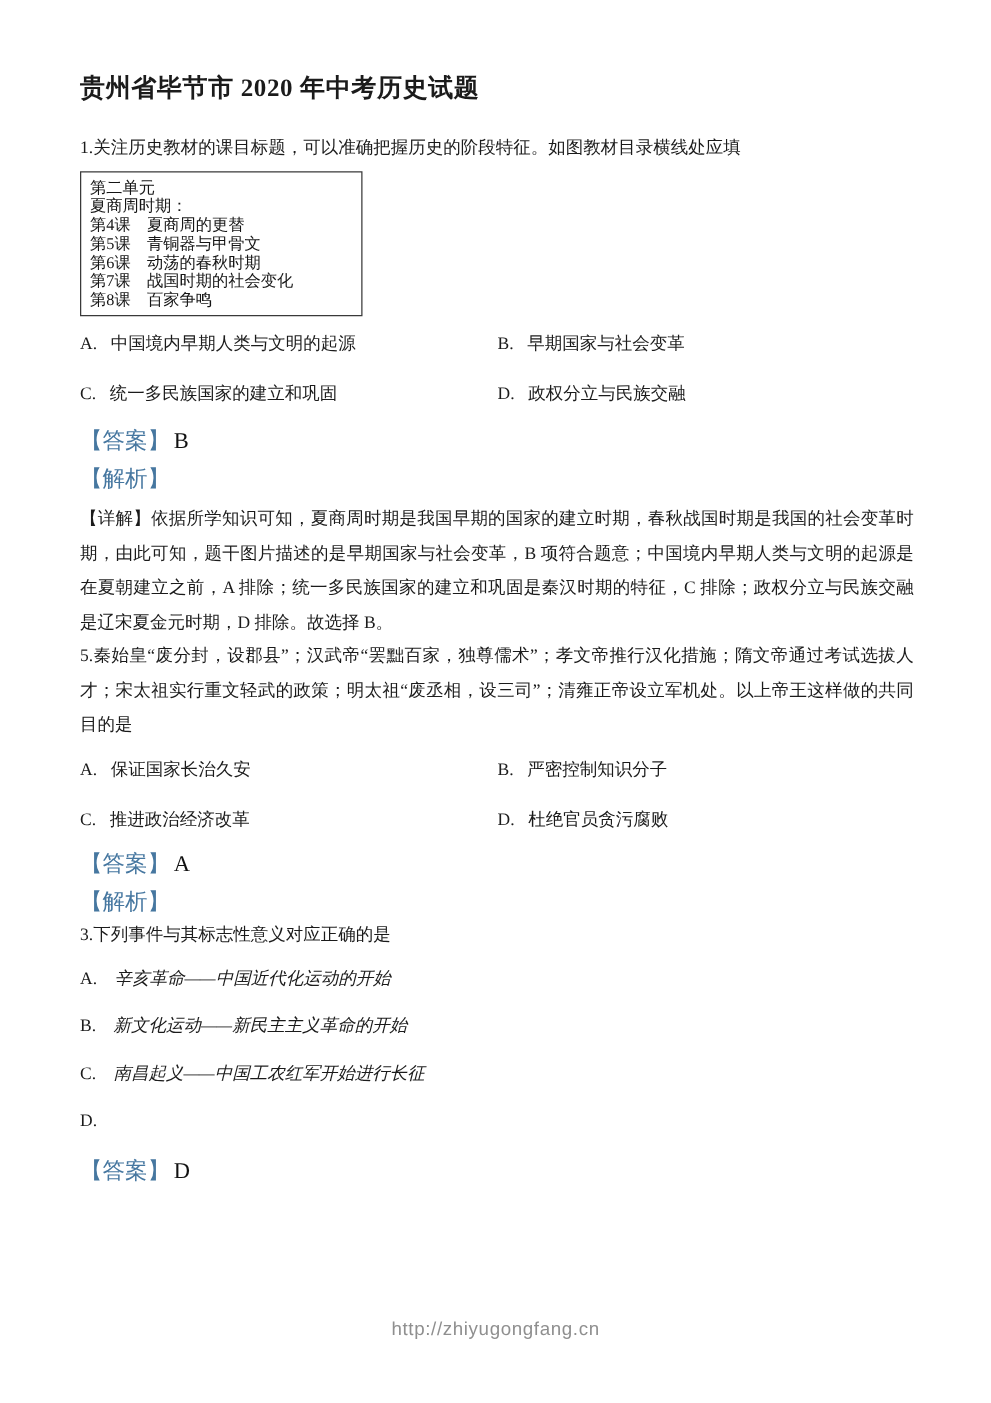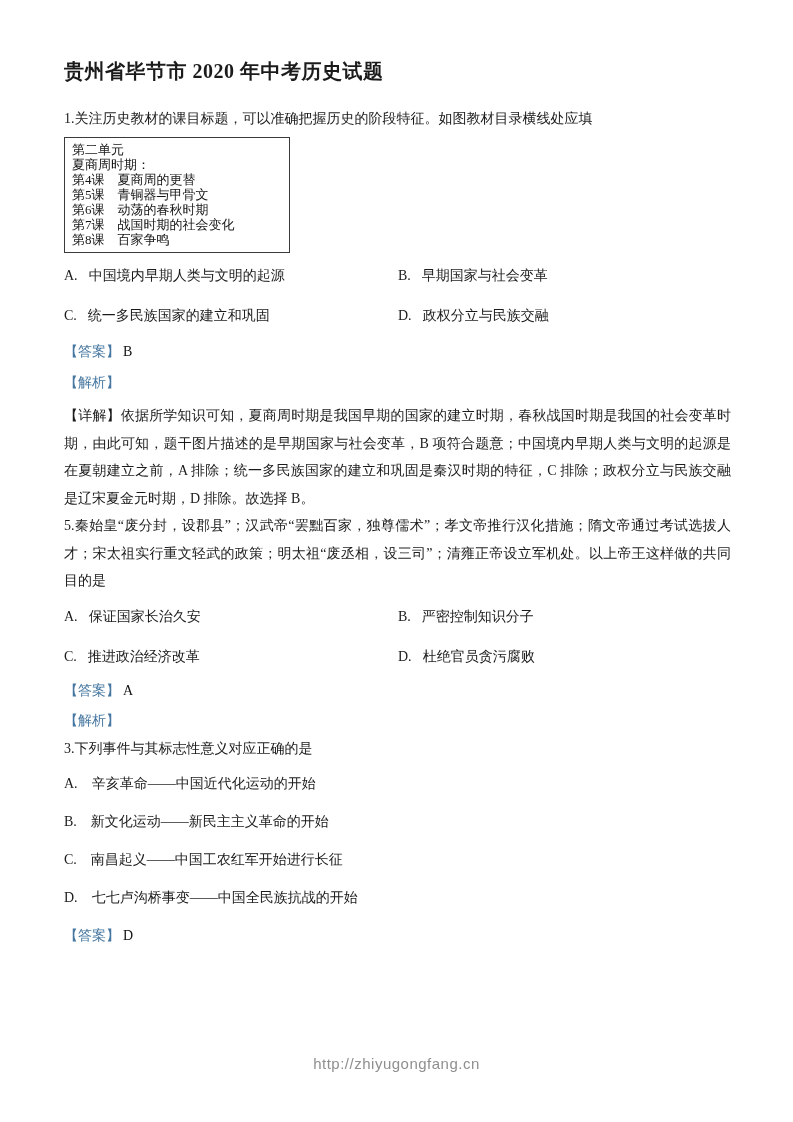--- a/index.html
+++ b/index.html
@@ -44,23 +44,23 @@
     row-gap: 20px;
     font-size: 14px;
     line-height: 20px;
   }
   .opts2.q1 { margin-bottom: 16px; }
   .opts2.q2 { margin-bottom: 14px; }
   .opt { display: flex; }
   .opt .lab { flex: 0 0 auto; }
   .opts2 .opt .txt { margin-left: 11px; }
   .opts1 .opt { font-size: 14px; line-height: 20px; margin-bottom: 18px; }
-  .opts1 .opt .txt { margin-left: 14px; }
+  .opts1 .opt .txt { margin-left: 14px; font-style: italic; }
 
-  .ans { font-size: 14px; line-height: 20px; margin: 0; }
+  .ans { font-size: 18px; line-height: 20px; margin: 0; }
   .blue { color: #4677a0; }
   .ans .val { color: #111; margin-left: 3px; font-family: "Liberation Serif", serif; }
   .q1-ans { margin-bottom: 11px; }
   .q1-ana { margin-bottom: 9px; }
   .q2-ans { margin-bottom: 10px; }
   .q2-ana { margin-bottom: 8px; }
 
   .detail {
     font-size: 14px;
     line-height: 27.5px;
@@ -167,21 +167,20 @@
         <div class="opt">
           <span class="lab">B.</span>
           <span class="txt">新文化运动——新民主主义革命的开始</span>
         </div>
         <div class="opt">
           <span class="lab">C.</span>
           <span class="txt">南昌起义——中国工农红军开始进行长征</span>
         </div>
         <div class="opt">
           <span class="lab">D.</span>
-          <span class="txt">七七卢沟桥事变——中国全民族抗战的开始</span>
         </div>
       </div>
 
       <p class="ans"><span class="blue">【答案】</span><span class="val">D</span></p>
     </section>
 
   </div>
 
   <div class="footer">http://zhiyugongfang.cn</div>
 </div>

